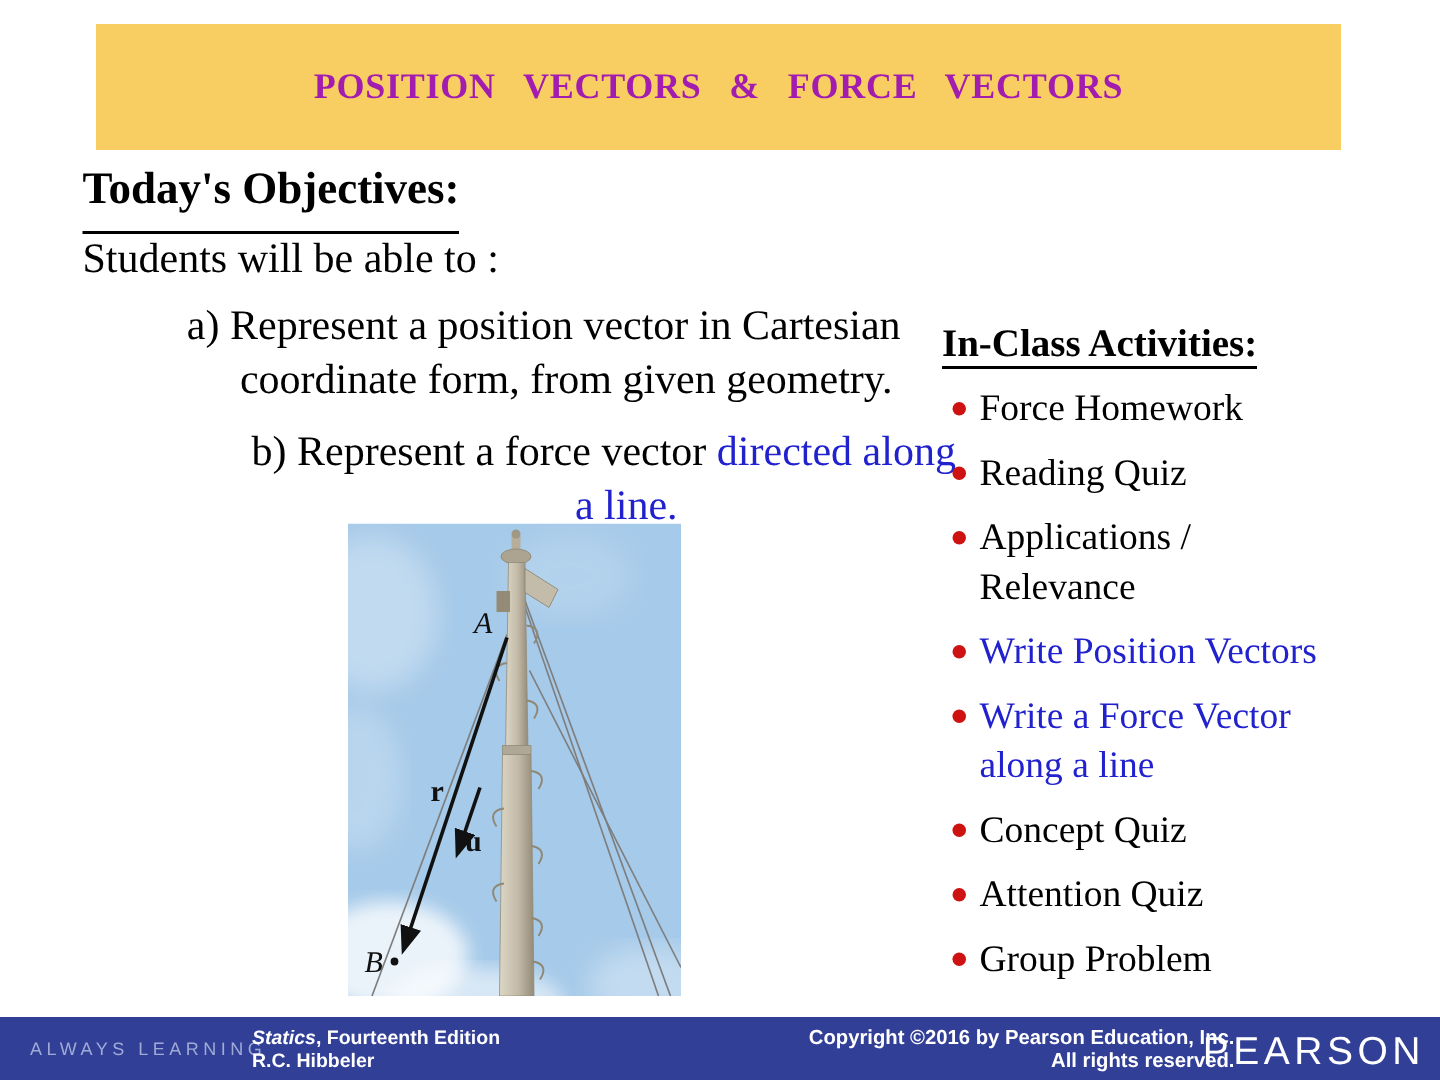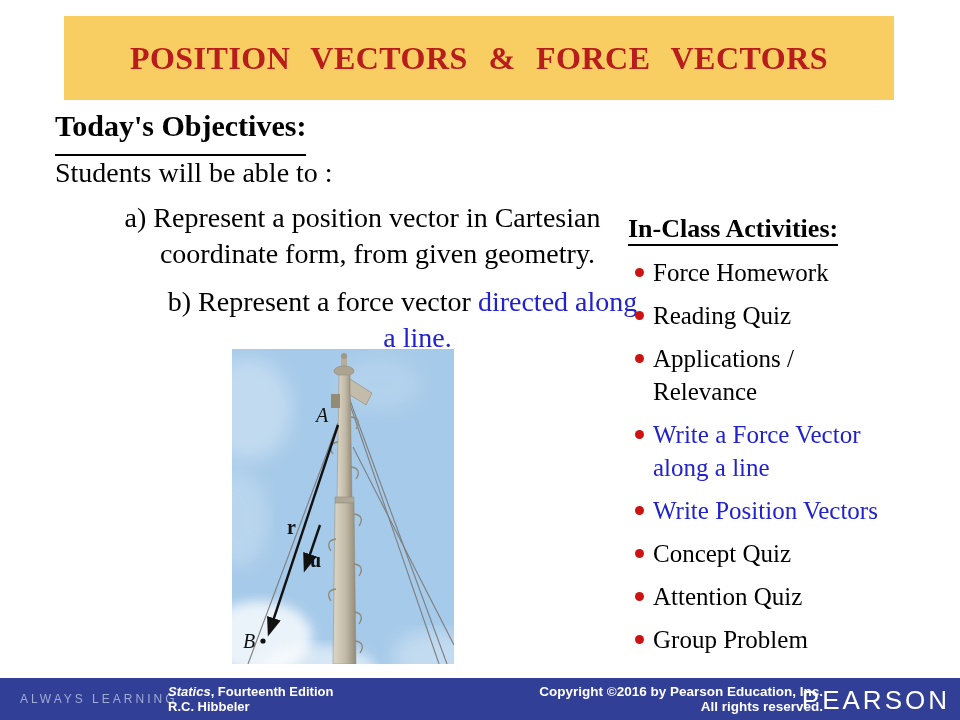--- a/index.html
+++ b/index.html
@@ -6,21 +6,21 @@
   #slide{
     position:relative; width:960px; height:720px; background:#ffffff;
     font-family:"Liberation Serif","DejaVu Serif",serif; overflow:hidden;
   }
   
   .banner{
     position:absolute; left:64px; top:16px; width:830px; height:84px;
     background:#F8CE63; display:flex; align-items:center; justify-content:center;
   }
   .banner-title{
-    color:#b91c1c; font-size:32px; font-weight:bold;
+    color:#a21caf; font-size:24px; font-weight:bold;
     word-spacing:12px; letter-spacing:0.5px; white-space:nowrap;
   }
   
   .obj-heading{
     position:absolute; left:55px; top:109px; font-size:30px; font-weight:bold; color:#000;
   }
   .obj-heading .u{ border-bottom:2.5px solid #000; padding-bottom:12px; }
   .obj-intro{ position:absolute; left:55px; top:157px; font-size:28px; color:#000; }
   .obj-item{ position:absolute; left:55px; width:585px; font-size:28px; line-height:36px; color:#000;
              padding-left:30px; text-indent:-30px;text-align:center; }
@@ -102,26 +102,26 @@
         <span class="dot"></span>
         <span>Reading Quiz</span>
       </li>
       <li>
         <span class="dot"></span>
         <span>Applications /</span><br>
         <span>Relevance</span>
       </li>
       <li class="is-blue">
         <span class="dot"></span>
+        <span>Write Position Vectors</span>
+      </li>
+      <li class="is-blue">
+        <span class="dot"></span>
         <span>Write a Force Vector</span><br>
         <span>along a line</span>
-      </li>
-      <li class="is-blue">
-        <span class="dot"></span>
-        <span>Write Position Vectors</span>
       </li>
       <li>
         <span class="dot"></span>
         <span>Concept Quiz</span>
       </li>
       <li>
         <span class="dot"></span>
         <span>Attention Quiz</span>
       </li>
       <li>

